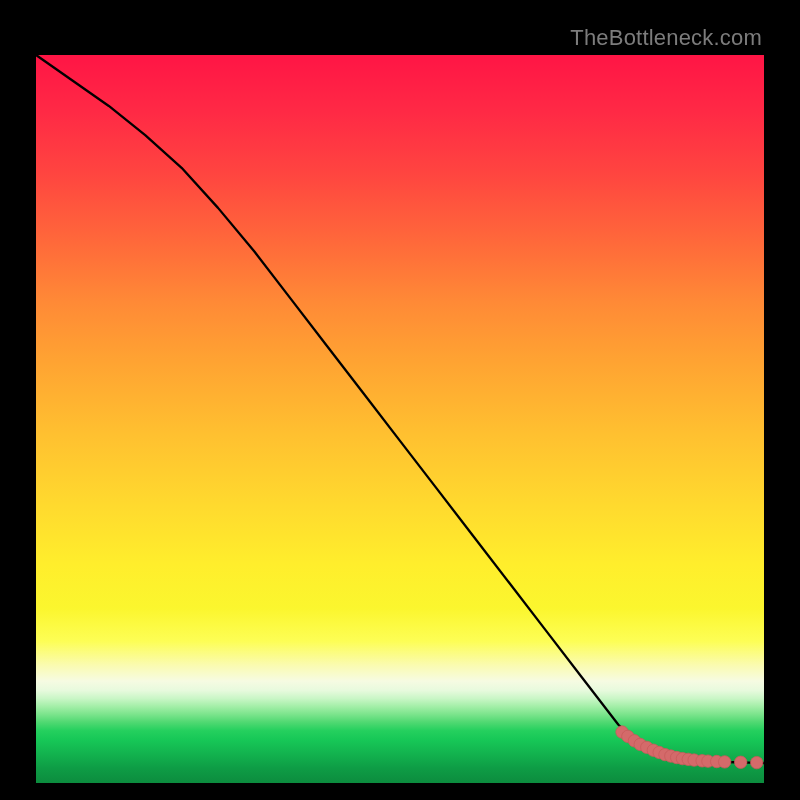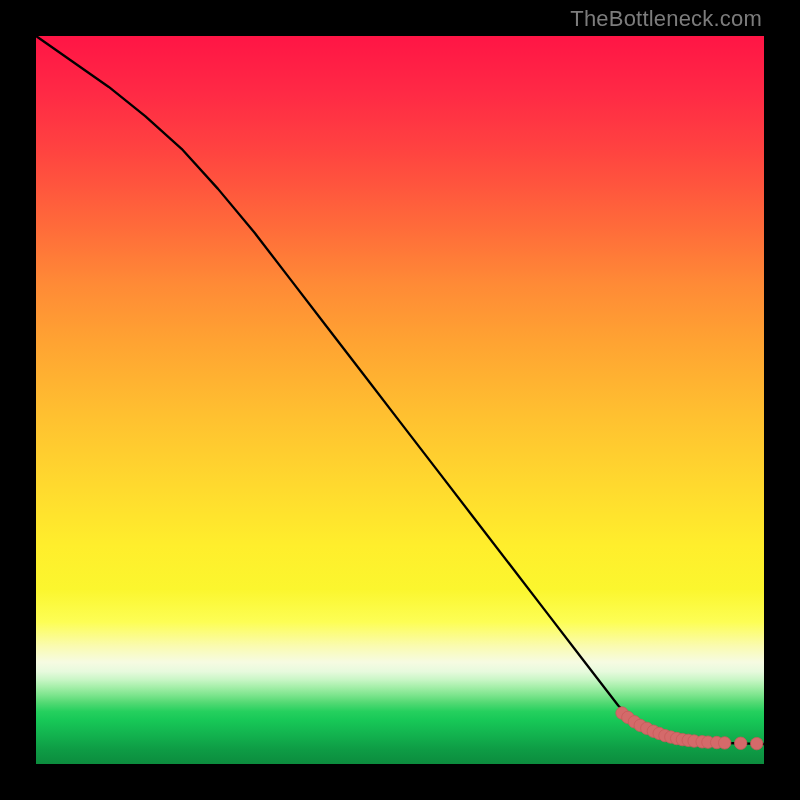--- a/index.html
+++ b/index.html
@@ -9,20 +9,21 @@
     height: 800px;
     background: #000000;
     overflow: hidden;
     font-family: Arial, Helvetica, sans-serif;
   }
   .frame {
     position: relative;
     width: 800px;
     height: 684px;
     background: #000000;
+    margin-top: 19px;
   }
   .plot-area {
     position: absolute;
     left: 36px;
     top: 36px;
     width: 728px;
     height: 728px;
     
     background: linear-gradient(
       to bottom,

